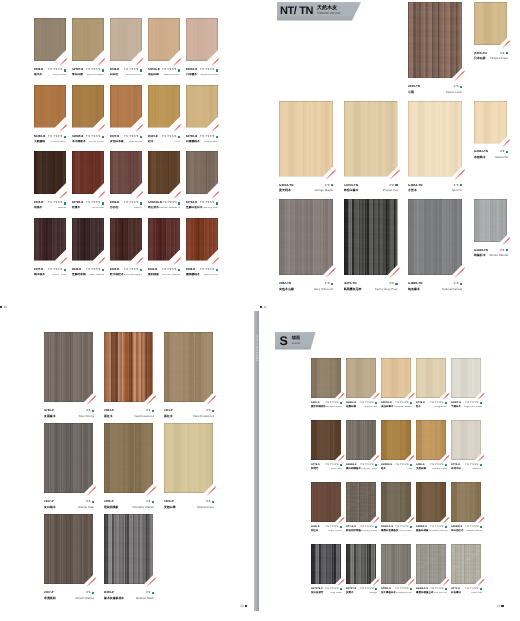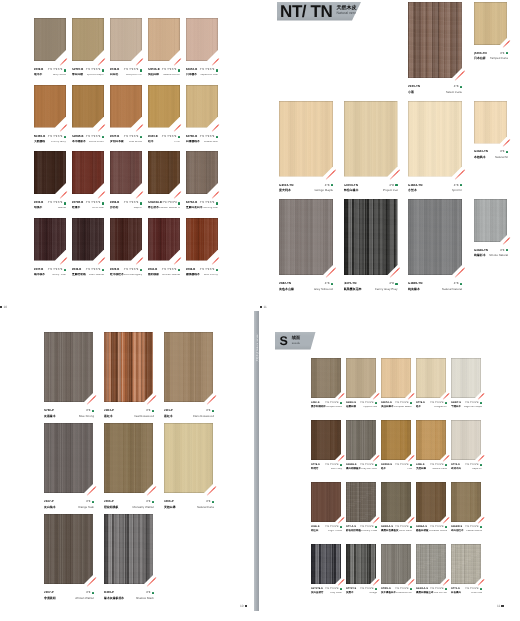--- a/index.html
+++ b/index.html
@@ -14,21 +14,21 @@
   transform:rotate(-90deg);font-size:2.4px;letter-spacing:.1px;color:#eef0f1;white-space:nowrap;}
 
 
 .banner{position:absolute;background:#abb2b8;display:flex;align-items:center;
   background-image:linear-gradient(180deg,rgba(255,255,255,.10),rgba(255,255,255,0) 22%,rgba(0,0,0,0) 72%,rgba(0,0,0,.07));}
 .banner-nt{left:277px;top:2px;width:81px;height:18.5px;padding-left:3px;
   clip-path:polygon(0 0,100% 0,calc(100% - 9px) 100%,0 100%);}
 .banner-s{left:275px;top:332px;width:36px;height:17.5px;padding-left:4.5px;
   clip-path:polygon(0 0,100% 0,calc(100% - 5px) 100%,0 100%);}
 .b-code{font-weight:bold;color:#131313;}
-.banner-nt .b-code{font-size:17px;letter-spacing:-0.4px;line-height:1;}
+.banner-nt .b-code{font-size:11px;letter-spacing:-0.4px;line-height:1;}
 .banner-s .b-code{font-size:12.5px;line-height:1;}
 .b-txt{display:flex;flex-direction:column;margin-left:4px;line-height:1;margin-top:-1px;}
 .b-cn{font-size:5px;color:#0d0d0d;font-weight:bold;}
 .b-en{font-size:3.6px;color:#4a4f53;margin-top:1.6px;}
 .banner-s .b-cn{font-size:4.2px;font-weight:bold;}
 .banner-s .b-en{font-size:3px;margin-top:1.4px;}
 
 
 .folio{position:absolute;display:flex;align-items:center;gap:1px;font-size:3.2px;color:#6a6a6a;}
 .folio .sq{width:2.4px;height:2px;background:#3c3c3c;display:inline-block;}

